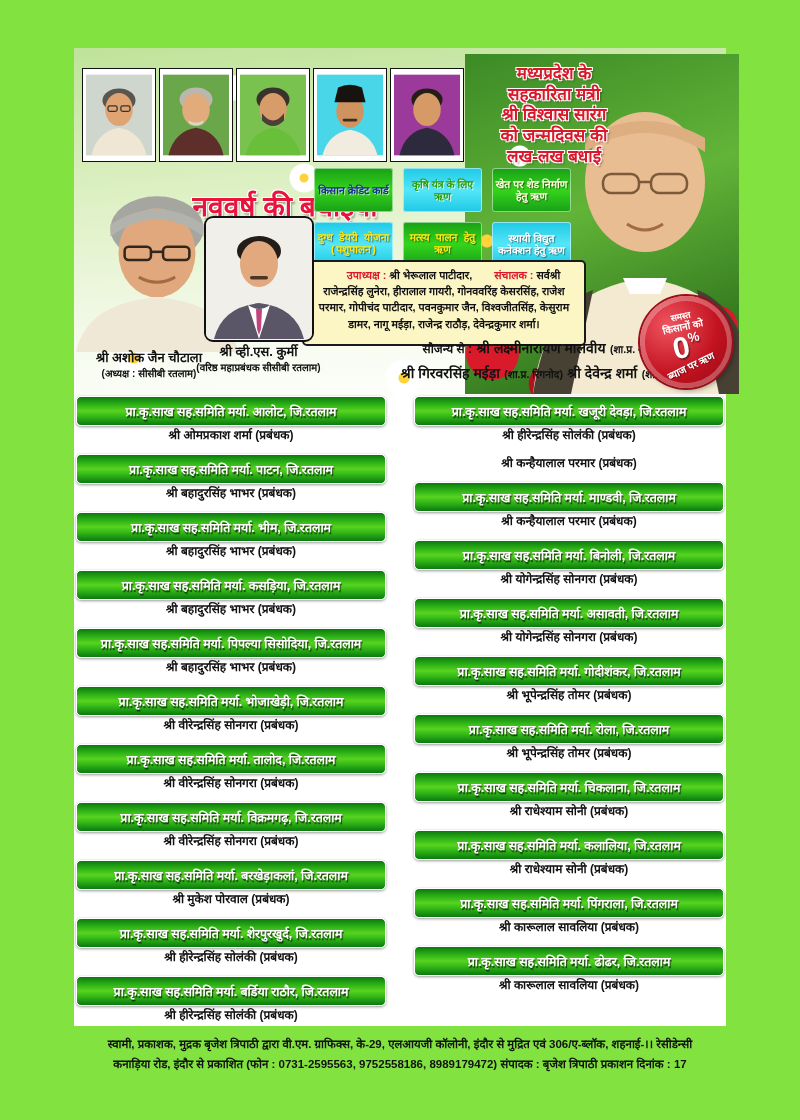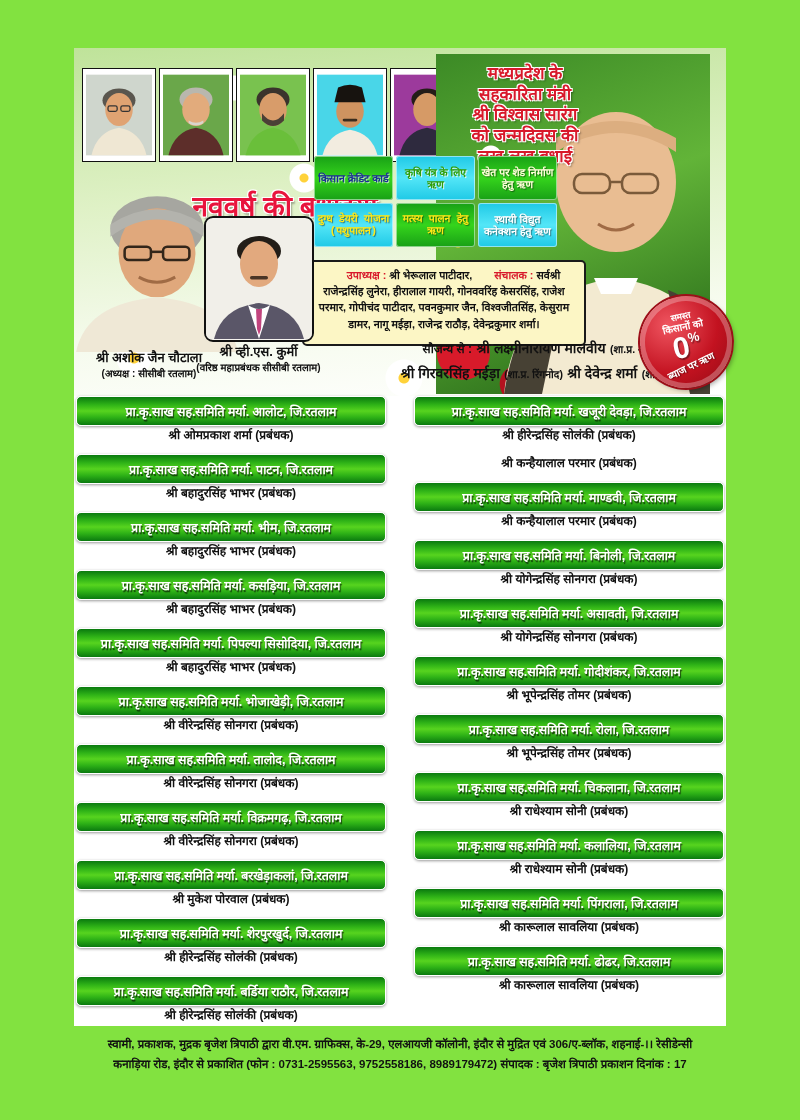--- a/index.html
+++ b/index.html
@@ -15,38 +15,38 @@
       radial-gradient(circle at 330px 330px,#ffd23a 0 5px,transparent 6px),
       radial-gradient(circle at 330px 330px,#ffffff 0 18px,rgba(255,255,255,0) 19px),
       radial-gradient(circle at 160px 40px,#ffffff 0 12px,rgba(255,255,255,0) 13px),
       radial-gradient(circle at 300px 230px,#ffffff 0 12px,rgba(255,255,255,0) 13px),
       linear-gradient(175deg,#bfe39a 0%,#dff1c6 40%,#f6fbee 75%,#ffffff 100%);}
   
   .top-photos{position:absolute;left:8px;top:20px;display:flex;gap:3px;}
   .tp{margin:0;width:66px;height:86px;background:#fff;border:1px solid #111;padding:3px;}
   .tp svg{display:block;width:100%;height:100%;}
   
-  .minister{position:absolute;left:362px;top:6px;width:274px;height:340px;overflow:hidden;
+  .minister{position:absolute;left:391px;top:6px;width:274px;height:340px;overflow:hidden;
     background-image:
       radial-gradient(circle at 10% 88%,#d81a2a 0 26px,rgba(216,26,42,0) 27px),
       radial-gradient(circle at 30% 97%,#b3121f 0 18px,rgba(216,26,42,0) 19px),
       radial-gradient(circle at 92% 80%,#d81a2a 0 20px,rgba(216,26,42,0) 21px),
       radial-gradient(circle at 20% 30%,#ffffff 0 10px,rgba(255,255,255,0) 11px),
       radial-gradient(circle at 8% 55%,#ffd23a 0 6px,rgba(255,210,58,0) 7px),
       linear-gradient(160deg,#3c8a26 0%,#62b438 45%,#1f5f14 100%);}
   .minister svg{position:absolute;right:-8px;bottom:0;width:262px;height:320px;}
   .birthday{position:absolute;left:10px;top:10px;width:158px;text-align:center;
     color:#d8192b;font-weight:bold;font-size:17px;line-height:1.22;
     text-shadow:-1px -1px 0 #fff,1px -1px 0 #fff,-1px 1px 0 #fff,1px 1px 0 #fff,2px 2px 2px rgba(0,0,0,.35);}
   
   .greeting{position:absolute;left:96px;top:138px;width:230px;text-align:center;
     color:#e8143c;font-weight:bold;font-size:28px;
     text-shadow:-1px -1px 0 #fff,1px -1px 0 #fff,-1px 1px 0 #fff,1px 1px 0 #fff,2px 3px 2px rgba(0,0,0,.3);}
   
-  .offers{position:absolute;left:240px;top:108px;display:grid;grid-template-columns:repeat(3,79px);grid-auto-rows:44px;gap:3px;}
+  .offers{position:absolute;left:240px;top:120px;display:grid;grid-template-columns:repeat(3,79px);grid-auto-rows:44px;gap:10px;}
   .offer{display:flex;align-items:center;justify-content:center;text-align:center;
     font-weight:bold;font-size:10.5px;line-height:1.15;border-radius:3px;padding:1px;
     box-shadow:inset 0 0 0 1px rgba(255,255,255,.5);}
   .bg-green{background:linear-gradient(180deg,#18a016 0%,#35d41c 50%,#18a016 100%);}
   .bg-cyan{background:linear-gradient(180deg,#1fc9e6 0%,#53e6f7 50%,#1fc9e6 100%);}
   .fg-blue{color:#1b2d96;text-shadow:1px 1px 0 rgba(255,255,255,.6);}
   .fg-green{color:#2f9e0a;text-shadow:1px 1px 0 rgba(255,255,255,.8);}
   .fg-pale{color:#ffffd9;text-shadow:1px 1px 1px rgba(0,0,0,.45);}
   .fg-yellow{color:#ffe816;text-shadow:1px 1px 1px rgba(0,0,0,.45);font-family:Liberation Mono, monospace;}
   .fg-white{color:#ffffff;text-shadow:1px 1px 1px rgba(0,0,0,.45);}

